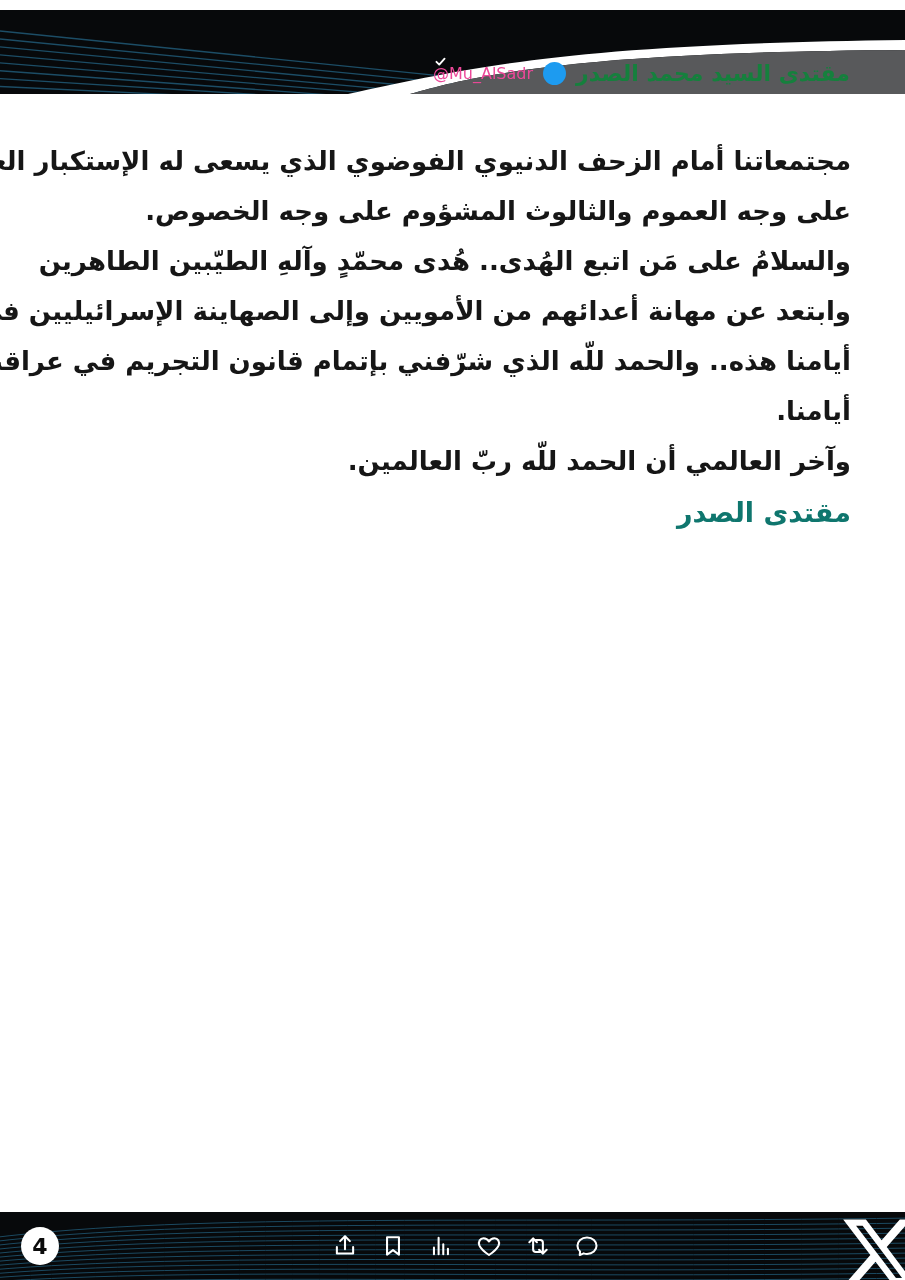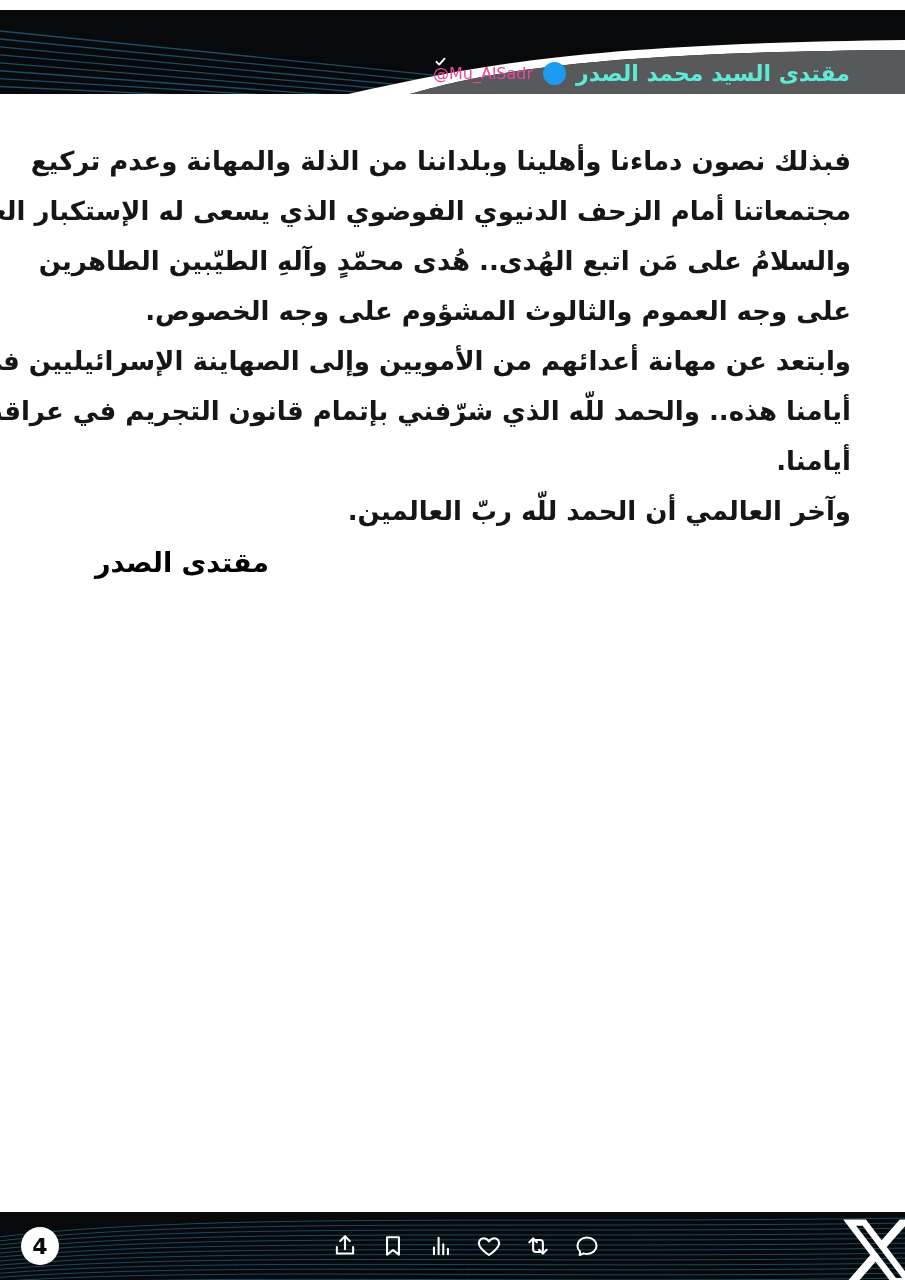--- a/index.html
+++ b/index.html
@@ -10,37 +10,37 @@
   }
   
   .top-strip{position:absolute;top:0;left:0;width:905px;height:10px;background:#ffffff;}
   
   .header{position:absolute;top:10px;left:0;width:905px;height:84px;background:#07090b;}
   .header svg{position:absolute;top:0;left:0;}
   .header-id{
     position:absolute;top:44px;right:55px;height:38px;
     display:flex;direction:rtl;align-items:center;gap:10px;z-index:3;
   }
-  .display-name{color:#5eead4;font-size:22px;font-weight:bold;white-space:nowrap;}
+  .display-name{color:#15803d;font-size:22px;font-weight:bold;white-space:nowrap;}
   .handle{color:#ec4899;font-size:16px;direction:ltr;white-space:nowrap;}
   .badge{
     width:23px;height:23px;border-radius:50%;background:#1d9bf0;
     display:flex;align-items:center;justify-content:center;flex:0 0 auto;
   }
   
   .body-text{
     position:absolute;top:94px;left:0;width:905px;
     padding:42px 54px 0 50px;box-sizing:border-box;
     direction:rtl;text-align:right;
     color:#161616;font-size:26px;font-weight:bold;line-height:50px;
   }
   .body-text .line{white-space:nowrap;}
   .signature{
-    direction:rtl;text-align:left;padding-left:45px;line-height:50px;
-    font-size:27px;font-weight:bold;color:#000000;margin-top:2px;
+    direction:rtl;text-align:right;padding-left:45px;line-height:50px;
+    font-size:27px;font-weight:bold;color:#0f766e;margin-top:2px;
   }
   
   .footer{position:absolute;left:0;bottom:0;width:905px;height:68px;background:#07090b;overflow:hidden;}
   .footer > svg.fan{position:absolute;top:0;left:0;}
   .page-circle{
     position:absolute;left:21px;top:15px;width:38px;height:38px;border-radius:50%;
     background:#ffffff;color:#0b0b0b;display:flex;align-items:center;justify-content:center;
     font-size:22px;font-weight:bold;z-index:2;
   }
   .action-row{
@@ -77,24 +77,23 @@
       <svg width="15" height="15" viewBox="0 0 24 24">
           <polyline points="5.5,12.5 10,17 18.5,7.5" fill="none" stroke="#ffffff" stroke-width="3" stroke-linecap="round" stroke-linejoin="round"></polyline>
         </svg>
     </span>
     <span class="handle">@Mu_AlSadr</span>
   </div>
 </div>
 
 <div class="body-text">
   <div>
-      <div class="line">فبذلك نصون دماءنا وأهلينا وبلداننا من الذلة والمهانة وعدم تركيع</div>
       <div class="line">مجتمعاتنا أمام الزحف الدنيوي الفوضوي الذي يسعى له الإستكبار العالمي</div>
+      <div class="line">على وجه العموم والثالوث المشؤوم على وجه الخصوص.</div>
       <div class="line">والسلامُ على مَن اتبع الهُدى.. هُدى محمّدٍ وآلهِ الطيّبين الطاهرين</div>
-      <div class="line">على وجه العموم والثالوث المشؤوم على وجه الخصوص.</div>
       <div class="line">وابتعد عن مهانة أعدائهم من الأمويين وإلى الصهاينة الإسرائيليين في</div>
       <div class="line">أيامنا هذه.. والحمد للّه الذي شرّفني بإتمام قانون التجريم في عراقنا</div>
       <div class="line">أيامنا.</div>
       <div class="line">وآخر العالمي أن الحمد للّه ربّ العالمين.</div>
     </div>
   <div class="signature">مقتدى الصدر</div>
 </div>
 
 <div class="footer">
   <svg class="fan" width="905" height="68" viewBox="0 0 905 68">

